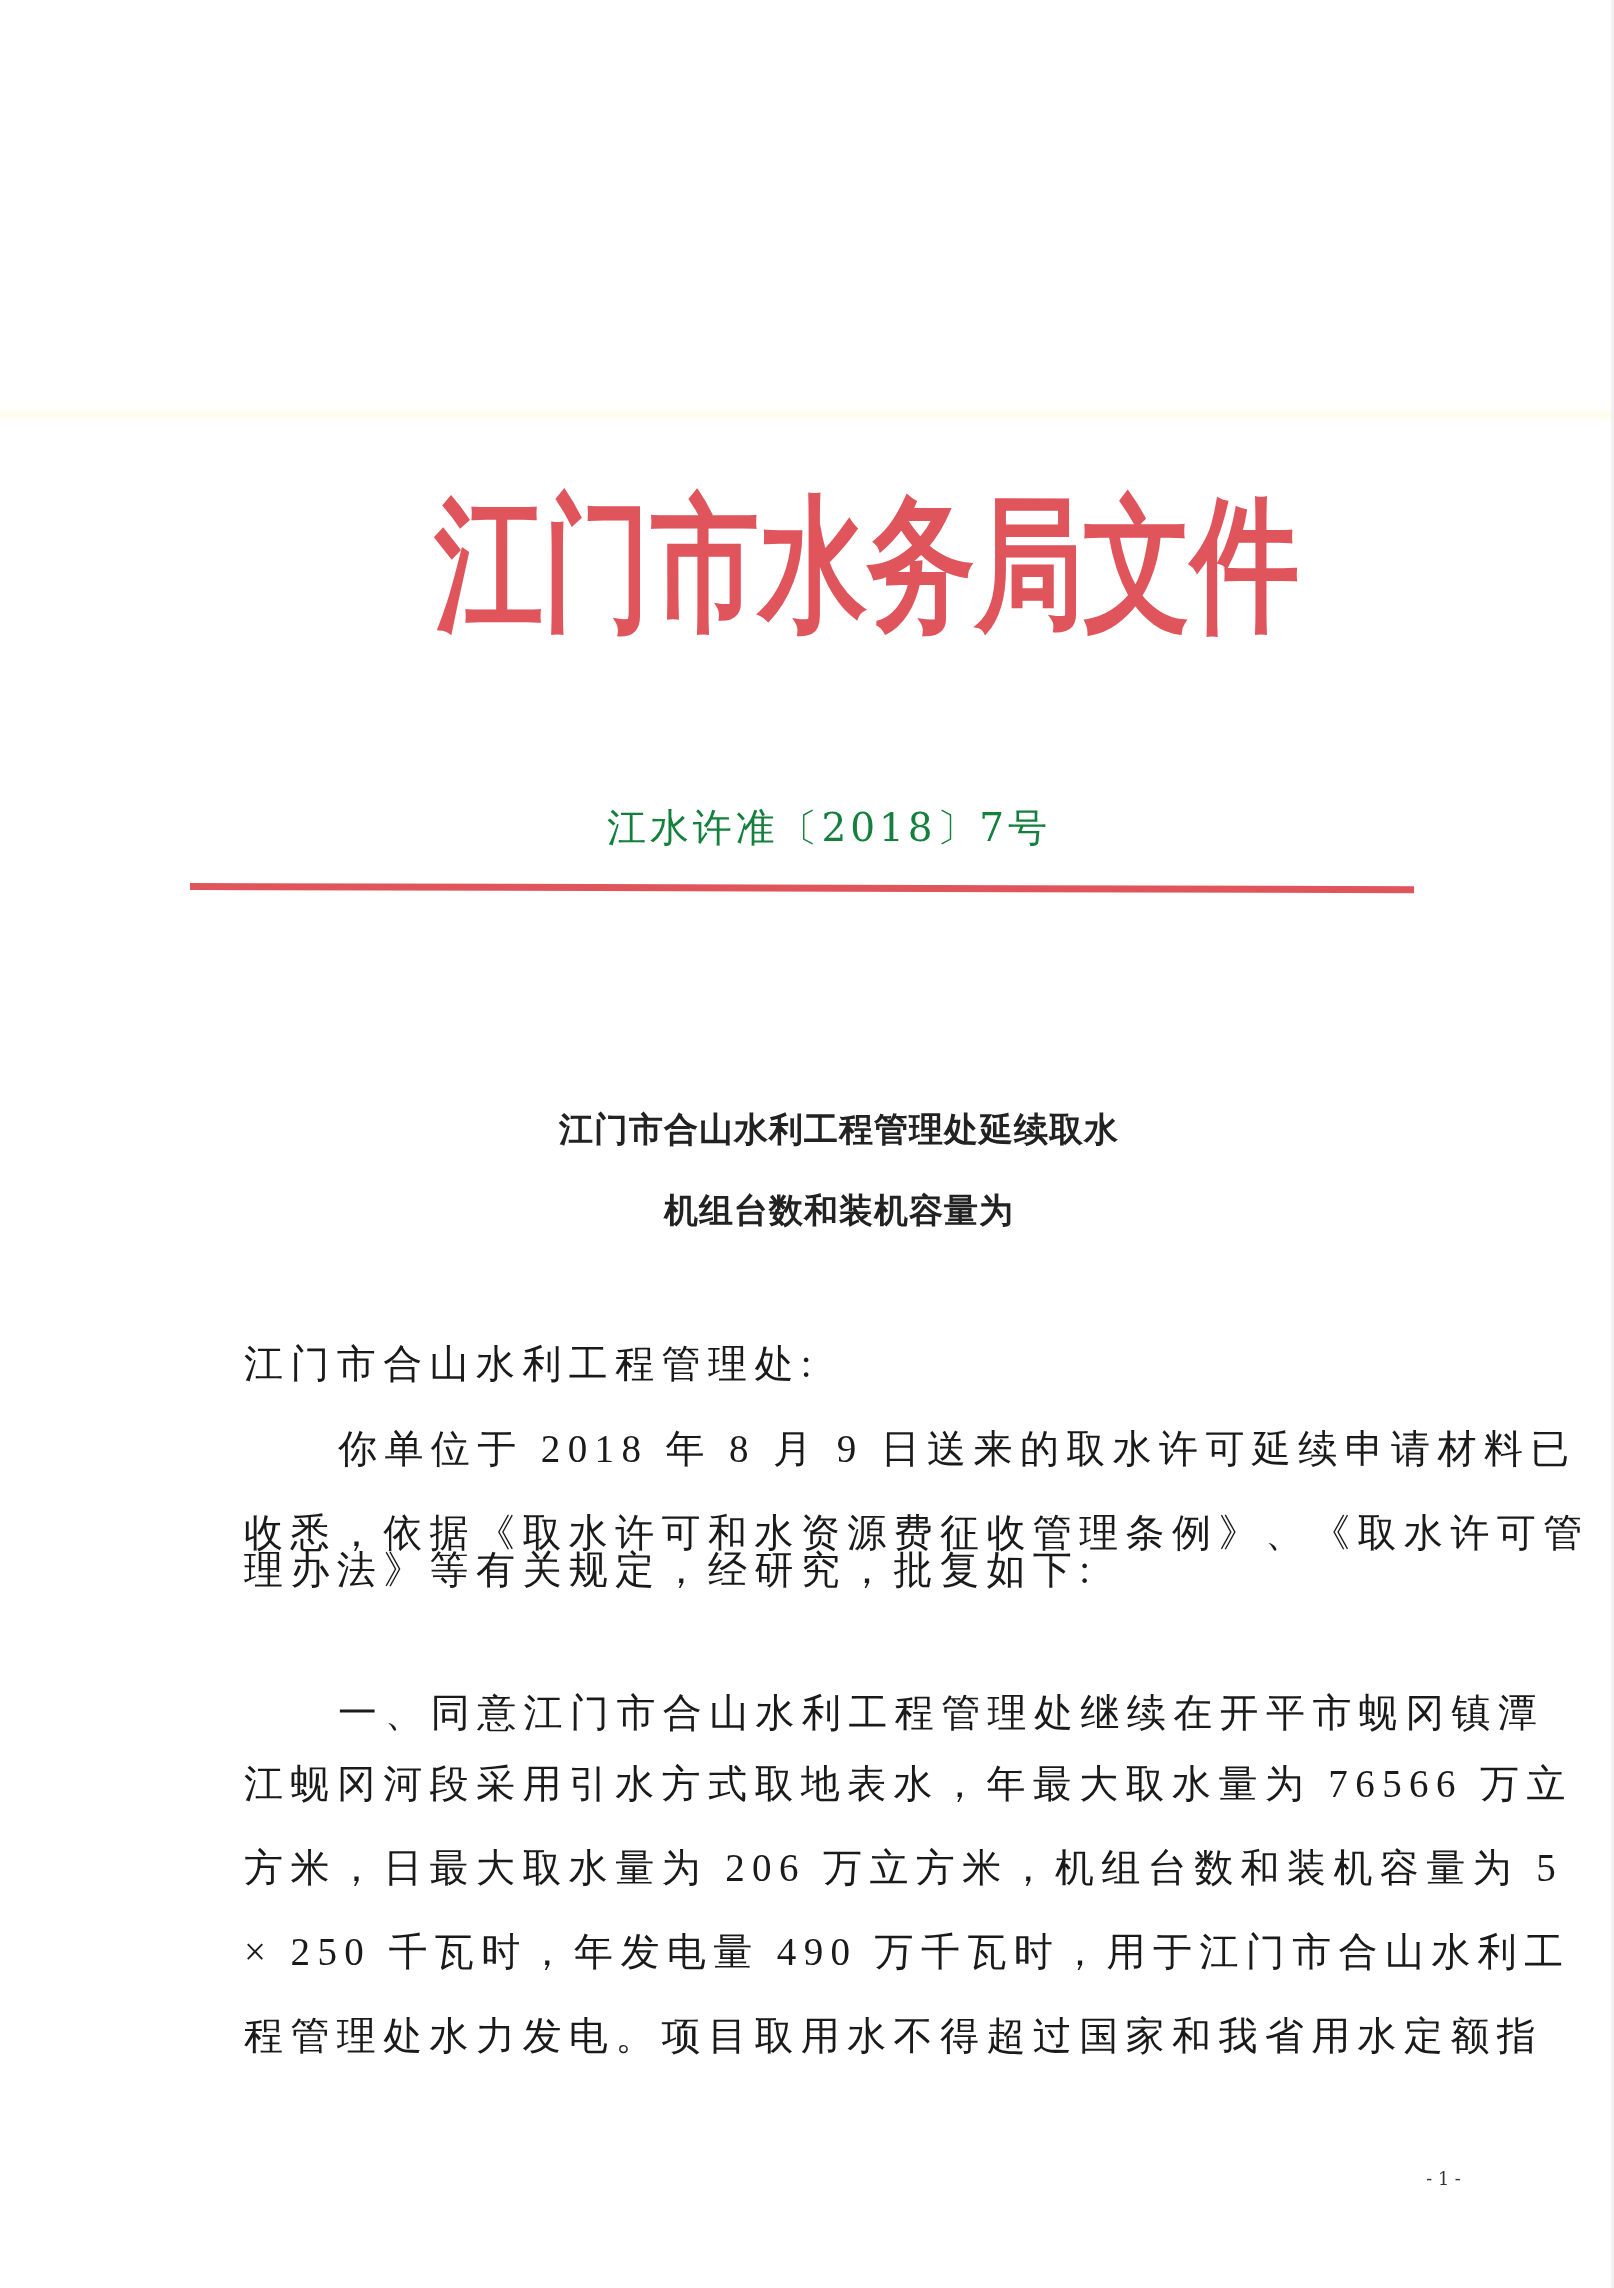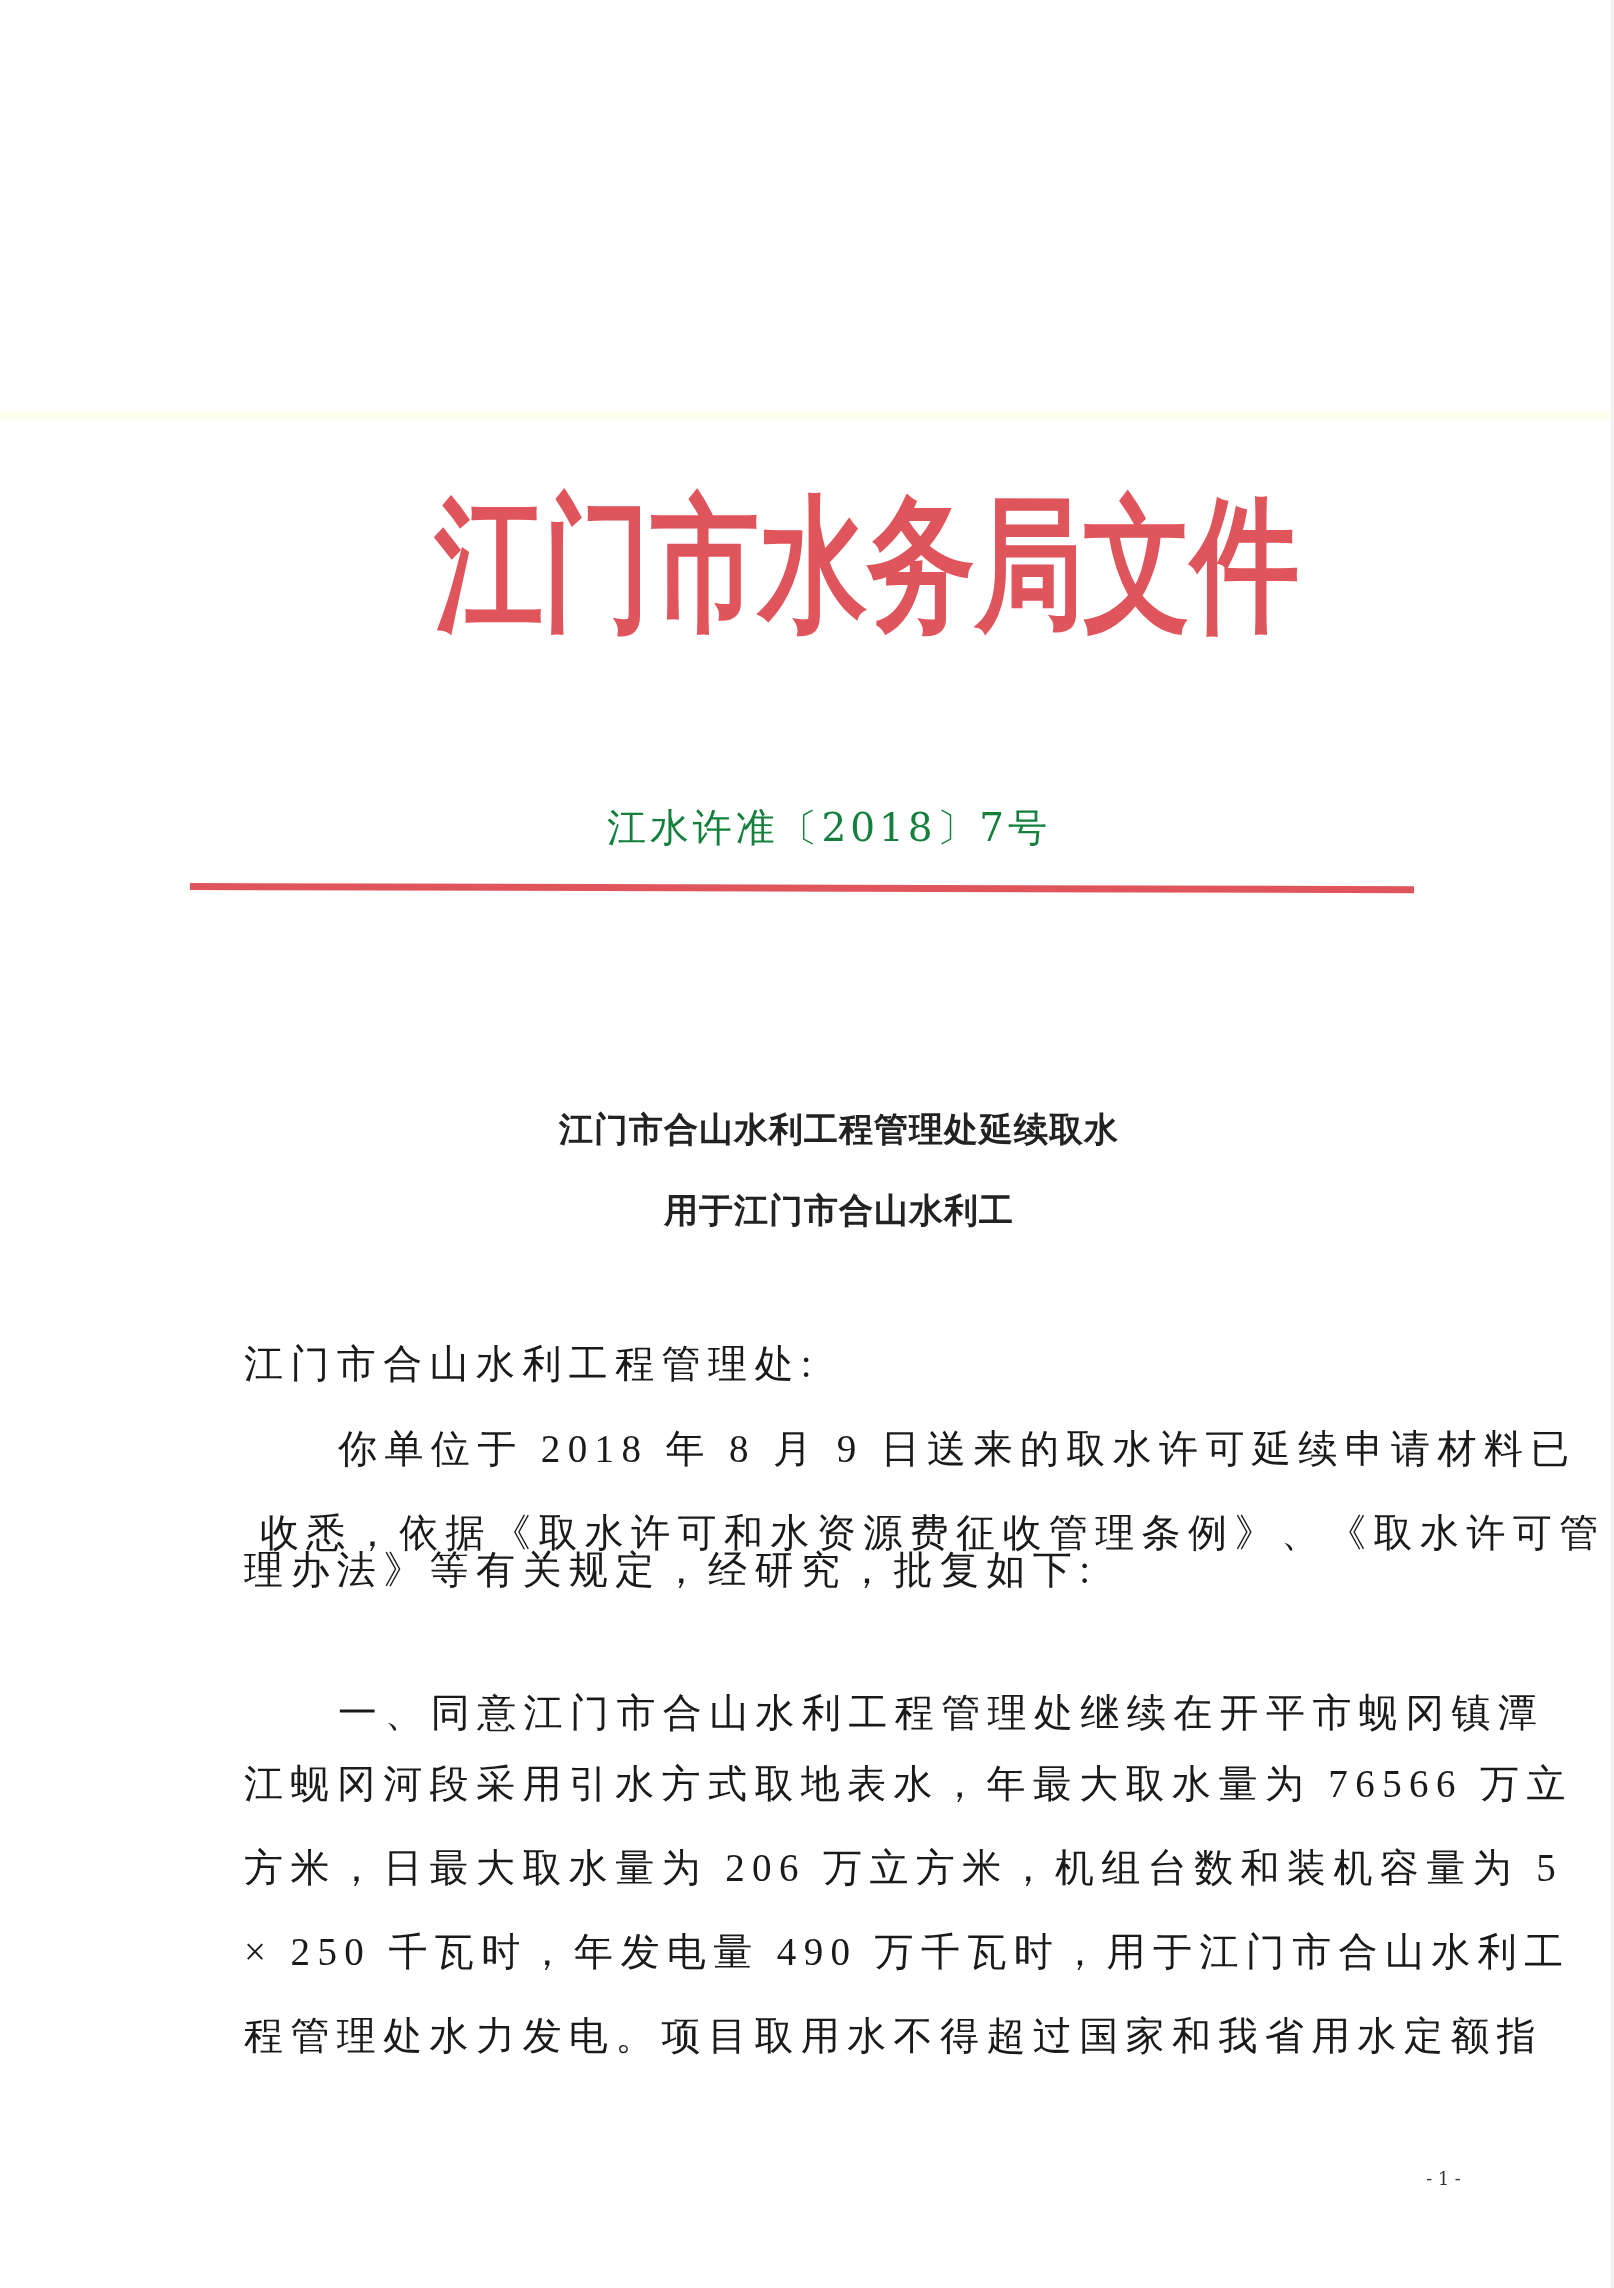--- a/index.html
+++ b/index.html
@@ -44,25 +44,25 @@
 
 <div class="masthead">
   <span>江门市水务局文件</span>
 </div>
 
 <div class="docno">江水许准〔2018〕7号</div>
 
 <div class="red-rule"></div>
 
 <div class="heading l1">江门市合山水利工程管理处延续取水</div>
-<div class="heading l2">用于江门市合山水利工</div>
+<div class="heading l2">机组台数和装机容量为</div>
 
 <div class="body-line" style="top:1334px;">江门市合山水利工程管理处:</div>
 <div class="body-line indent" style="top:1419px;">你单位于 2018 年 8 月 9 日送来的取水许可延续申请材料已</div>
-<div class="body-line" style="top:1503px;margin-left:16px;">收悉，依据《取水许可和水资源费征收管理条例》、《取水许可管</div>
+<div class="body-line" style="top:1503px;">收悉，依据《取水许可和水资源费征收管理条例》、《取水许可管</div>
 <div class="body-line" style="top:1540px;">理办法》等有关规定，经研究，批复如下:</div>
 <div class="body-line indent" style="top:1671px;margin-top:12px;">一、同意江门市合山水利工程管理处继续在开平市蚬冈镇潭</div>
 <div class="body-line" style="top:1754px;">江蚬冈河段采用引水方式取地表水，年最大取水量为 76566 万立</div>
 <div class="body-line" style="top:1838px;">方米，日最大取水量为 206 万立方米，机组台数和装机容量为 5</div>
 <div class="body-line" style="top:1922px;">× 250 千瓦时，年发电量 490 万千瓦时，用于江门市合山水利工</div>
 <div class="body-line" style="top:2006px;text-align:center;">程管理处水力发电。项目取用水不得超过国家和我省用水定额指</div>
 
 <div class="page-num">- 1 -</div>
 
 

